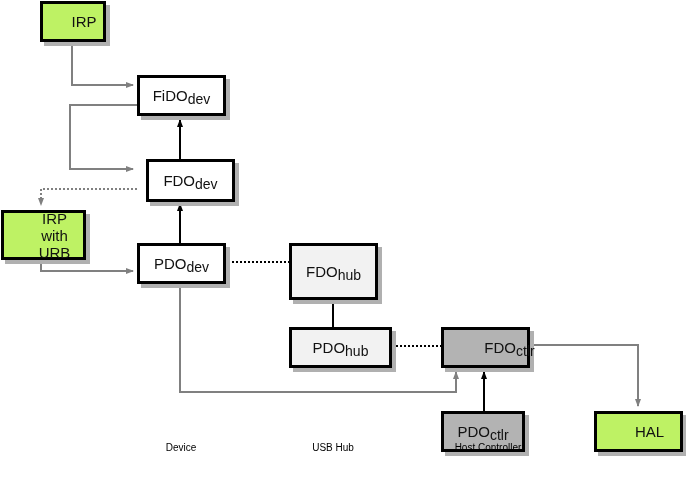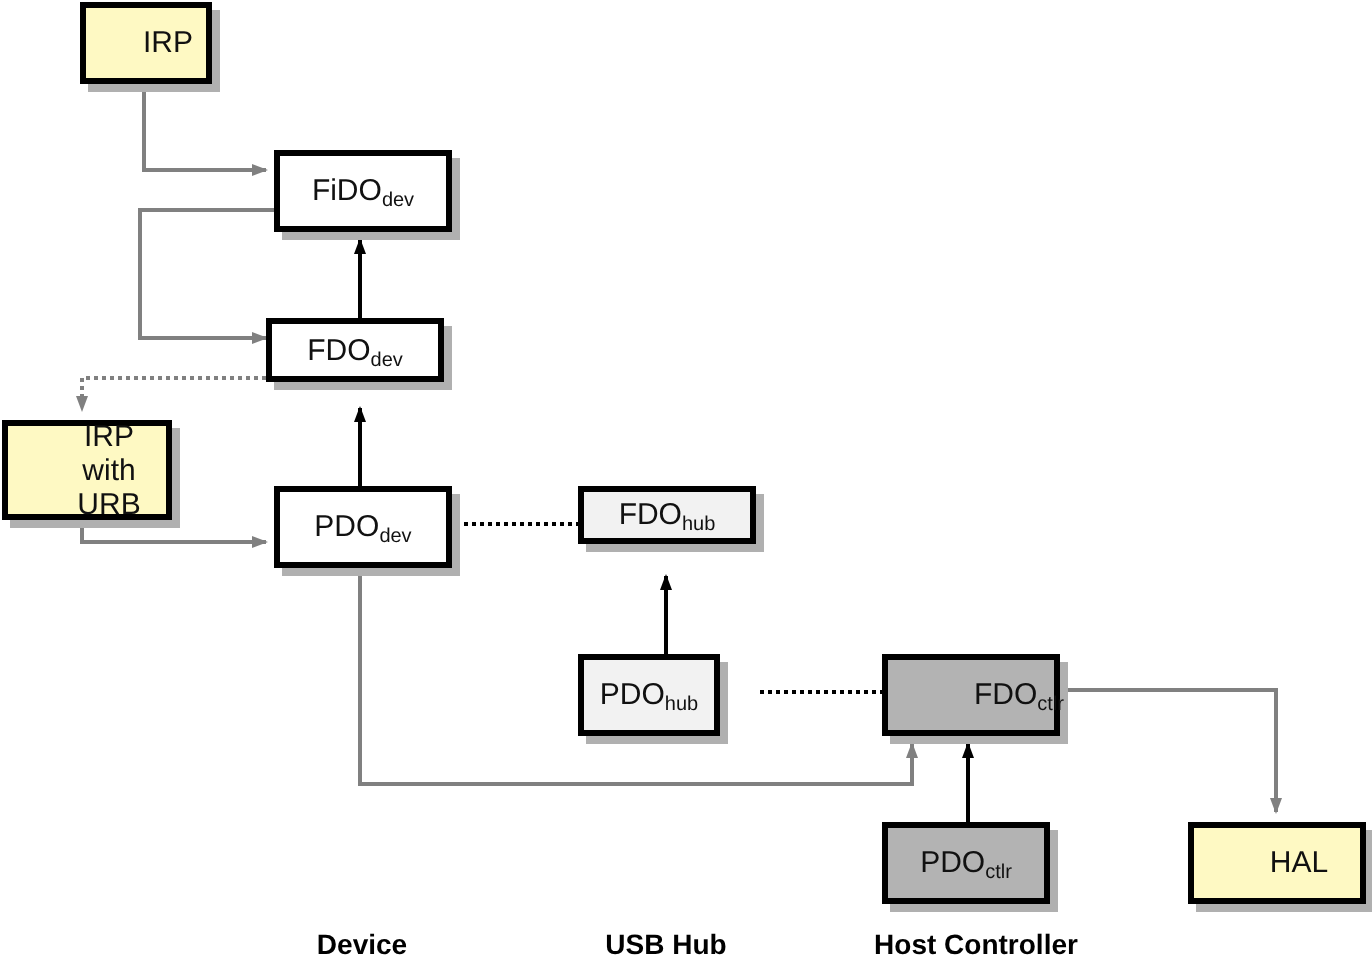--- a/index.html
+++ b/index.html
@@ -1,24 +1,24 @@
 <!DOCTYPE html>
 <html><head>
 <meta charset="utf-8">
 <style>
   html, body { margin: 0; padding: 0; background: #ffffff; }
   body { width: 686px; height: 483px; position: relative; overflow: hidden; font-family: "Liberation Sans", sans-serif; }
   svg { position: absolute; left: 0; top: 0; }
   .node { position: absolute; box-sizing: border-box; border: 3px solid #000; display: flex; align-items: center; justify-content: center; flex-direction: column; font-size: 15px; color: #111; line-height: 17px; box-shadow: 4px 4px 0 #b0b0b0; text-align: center; }
-  .node sub { font-size: 10px; vertical-align: -3px; line-height: 0; }
-  .dark { background: #fef9c3; padding-left: 22px; }
+  .node sub { font-size: 14px; vertical-align: -3px; line-height: 0; }
+  .dark { background: #bef264; padding-left: 22px; }
   .white { background: #ffffff; }
   .light { background: #f2f2f2; }
   .mid { background: #b3b3b3; }
-  .col-label { position: absolute; top: 464px; font-size: 14px; font-weight: bold; color: #000; transform: translateX(-50%); white-space: nowrap; }
+  .col-label { position: absolute; top: 442px; font-size: 10px; font-weight: normal; color: #000; transform: translateX(-50%); white-space: nowrap; }
 </style>
 </head>
 <body>
 
 <svg width="686" height="483">
   <defs>
     <marker id="ag" markerWidth="8" markerHeight="8" refX="7" refY="4" orient="auto" markerUnits="userSpaceOnUse">
       <path d="M0,1 L8,4 L0,7 z" fill="#808080"></path>
     </marker>
     <marker id="ab" markerWidth="8" markerHeight="8" refX="7" refY="4" orient="auto" markerUnits="userSpaceOnUse">
@@ -52,38 +52,38 @@
 </svg>
 
 <div class="node dark" style="left:40px;top:1px;width:66px;height:41px;">
   <span>IRP</span>
 </div>
 
 <div class="node white" style="left:137px;top:75px;width:89px;height:41px;">
   <span><span>FiDO</span><sub>dev</sub></span>
 </div>
 
-<div class="node white" style="left:133px;top:159px;width:89px;height:32px;">
+<div class="node white" style="left:146px;top:159px;width:89px;height:43px;">
   <span><span>FDO</span><sub>dev</sub></span>
 </div>
 
 <div class="node dark" style="left:1px;top:210px;width:85px;height:50px;">
   <span>IRP</span>
   <span>with URB</span>
 </div>
 
 <div class="node white" style="left:137px;top:243px;width:89px;height:41px;text-align:right;">
   <span><span>PDO</span><sub>dev</sub></span>
 </div>
 
-<div class="node light" style="left:289px;top:243px;width:89px;height:29px;text-align:right;">
+<div class="node light" style="left:289px;top:243px;width:89px;height:57px;text-align:right;">
   <span><span>FDO</span><sub>hub</sub></span>
 </div>
 
-<div class="node light" style="left:289px;top:327px;width:71px;height:41px;">
+<div class="node light" style="left:289px;top:327px;width:103px;height:41px;">
   <span><span>PDO</span><sub>hub</sub></span>
 </div>
 
 <div class="node mid" style="left:441px;top:327px;width:89px;height:41px;padding-left:48px;">
   <span><span>FDO</span><sub>ctlr</sub></span>
 </div>
 
 <div class="node mid" style="left:441px;top:411px;width:84px;height:41px;">
   <span><span>PDO</span><sub>ctlr</sub></span>
 </div>

